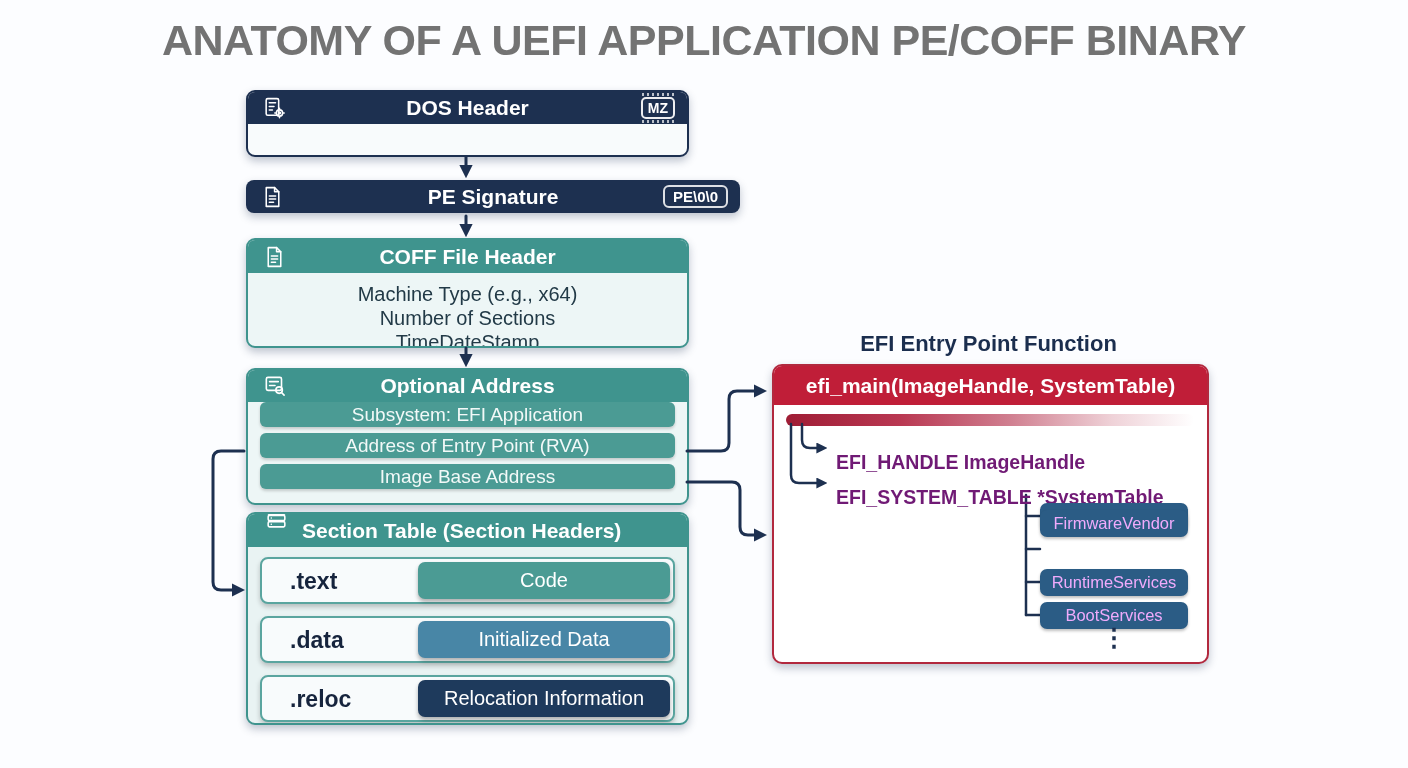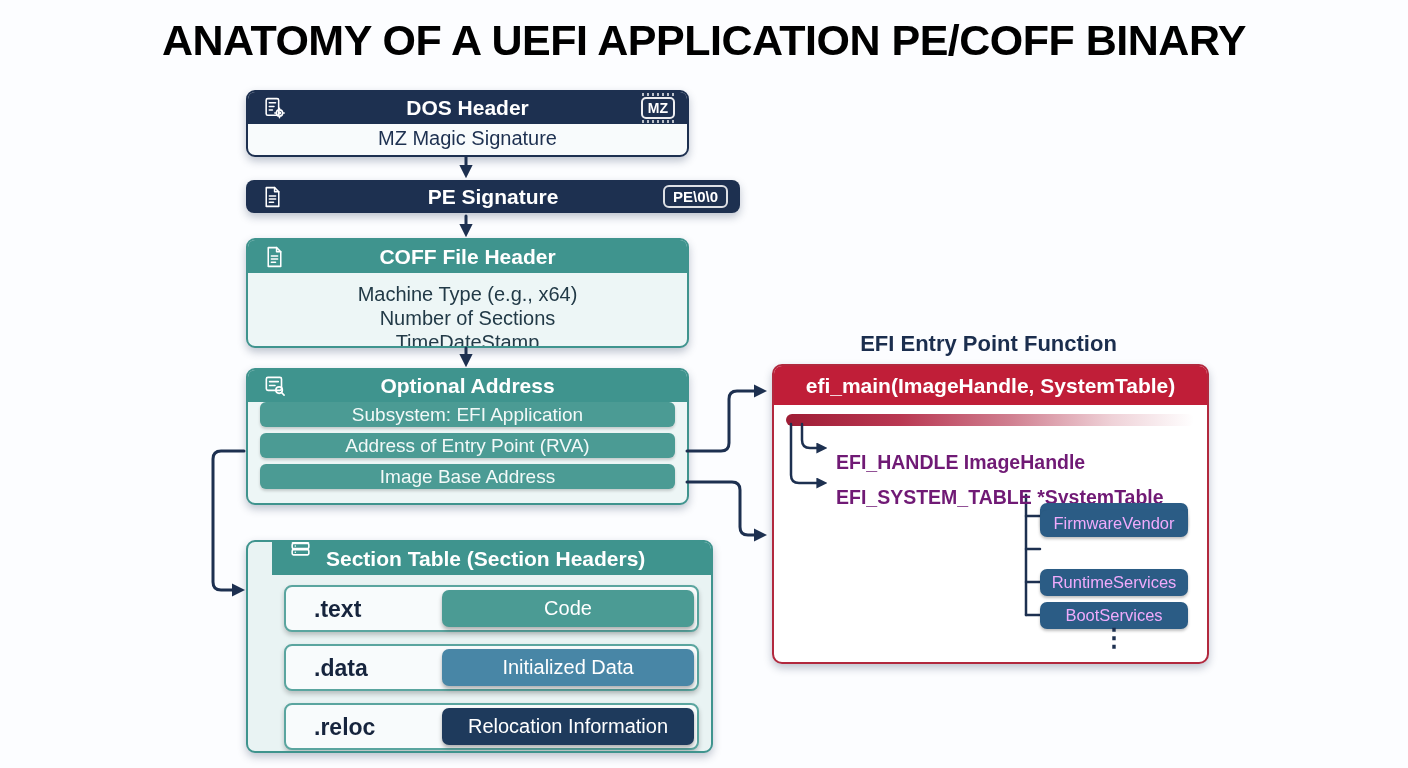--- a/index.html
+++ b/index.html
@@ -1,20 +1,20 @@
 <!DOCTYPE html>
 <html><head>
 <meta charset="utf-8">
 <style>
   html,body{margin:0;padding:0;background:#fcfdff;}
   .canvas{position:relative;width:1408px;height:768px;background:#fcfdff;
           font-family:"Liberation Sans", sans-serif;overflow:hidden;}
 
   .page-title{position:absolute;left:0;top:16px;width:100%;text-align:center;
-    font-size:43px;font-weight:800;letter-spacing:-0.5px;color:#000000;}
+    font-size:43px;font-weight:800;letter-spacing:-0.5px;color:#737373;}
 
   
   .block{position:absolute;border-radius:9px;box-shadow:0 4px 9px rgba(29,48,80,.28);}
   .band{position:relative;width:100%;}
   .band-title{position:absolute;left:0;right:0;top:50%;transform:translateY(-50%);
     text-align:center;color:#fff;font-weight:700;font-size:21px;}
   .band .icon{position:absolute;left:14px;top:50%;transform:translateY(-50%);display:flex;}
   .band .badge-slot{position:absolute;right:12px;top:50%;transform:translateY(-50%);}
 
   
@@ -46,22 +46,22 @@
   
   .opt{left:246px;top:368px;width:439px;height:133px;border:2.5px solid #3f948e;
     background:#edf6f6;overflow:hidden;}
   .opt .band{height:32px;background:#3f948e;}
   .opt-pill{margin:0 12px 6px;height:25px;border-radius:6px;background:#4b9b94;
     display:flex;align-items:center;justify-content:center;color:#f2f9f8;font-size:19px;
     box-shadow:0 2px 3px rgba(0,0,0,.18);}
   .opt-pill.first{margin-top:0;}
 
   
-  .sec{left:246px;top:540px;width:439px;height:209px;border:2.5px solid #3f948e;
-    background:#e9f3f3;overflow:hidden;padding-left:24px;}
+  .sec{left:246px;top:512px;width:439px;height:209px;border:2.5px solid #3f948e;
+    background:#e9f3f3;overflow:hidden;}
   .sec .band{height:33px;background:#3f948e;display:flex;align-items:center;gap:13px;
     padding-left:16px;box-sizing:border-box;}
   .sec .band-title-left{color:#fff;font-weight:700;font-size:21px;}
   .sec-row{position:relative;height:43px;background:#f8fbfc;border:2px solid #5aa59f;
     border-radius:8px;margin:0 12px 12px;box-shadow:0 3px 5px rgba(0,0,0,.22);}
   .sec-row.first{margin-top:10px;}
   .sec-name{position:absolute;left:28px;top:50%;transform:translateY(-50%);
     font-size:23px;font-weight:700;color:#16243d;}
   .sec-badge{position:absolute;right:3px;top:3px;bottom:3px;width:252px;border-radius:7px;
     display:flex;align-items:center;justify-content:center;color:#fff;font-size:20px;
@@ -111,21 +111,20 @@
           <path d="M16.8 13.2v-0.9M16.8 20.4v0.9M13.2 16.8h-0.9M20.4 16.8h0.9"></path>
         </svg>
       </span>
       <span class="band-title">DOS Header</span>
       <span class="badge-slot chip">
         <span class="pins"></span>
         <span class="chip-core">MZ</span>
         <span class="pins"></span>
       </span>
     </div>
-    <div class="dos-field">MZ Magic Signature</div>
   </div>
 
   <div class="block pe">
     <div class="band">
       <span class="icon">
         <svg width="25" height="25" viewBox="0 0 24 24" fill="none" stroke="#fff" stroke-width="1.5" stroke-linecap="round" stroke-linejoin="round">
           <path d="M6 3h8l4 4v14H6z"></path>
             <path d="M14 3v4h4"></path>
             <path d="M9 11h6M9 14h6M9 17h4"></path>
         </svg>

